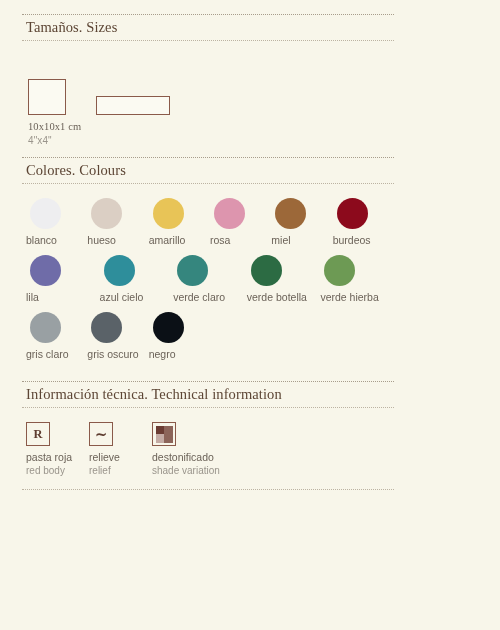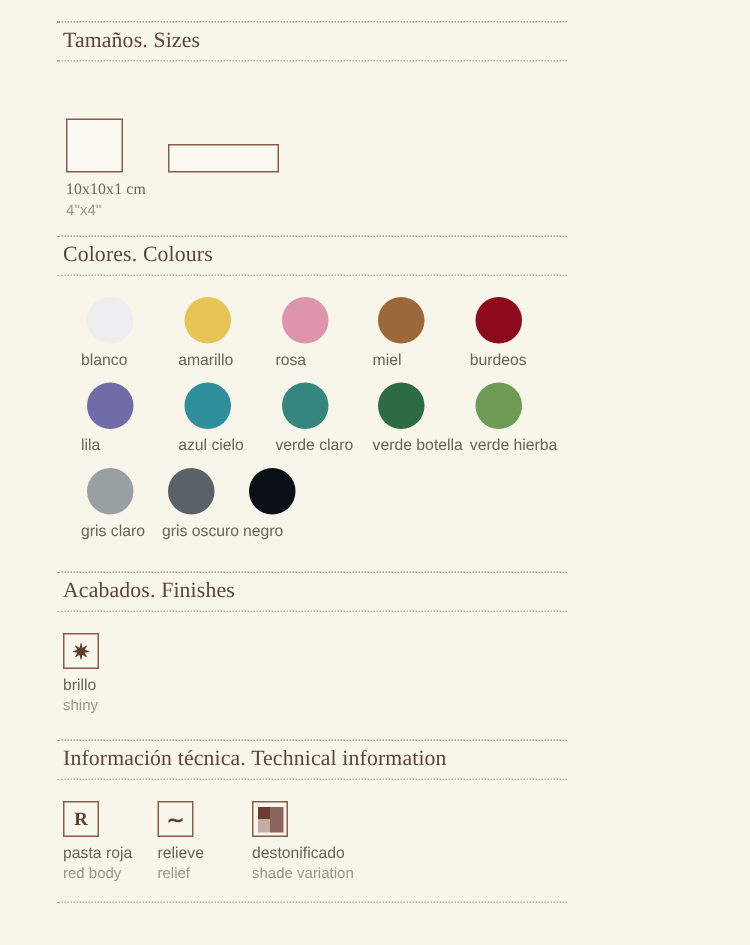--- a/index.html
+++ b/index.html
@@ -10,21 +10,21 @@
     background: #f8f6ea;
     font-family: "Liberation Sans", sans-serif;
     overflow: hidden;
     position: relative;
   }
 
   .page {
     position: relative;
     width: 416px;
     height: 630px;
-    padding: 0 38px;
+    padding: 0 22px;
     border-radius: 10px;
   }
 
   
   .section { position: relative; }
 
   .dotted-rule {
     height: 1px;
     border-top: 1px dotted #a89d8c;
     width: 100%;
@@ -74,21 +74,20 @@
     line-height: 13px;
   }
 
   
   .colour-grid {
     padding: 14px 0 4px 4px;
   }
   .colour-row {
     display: flex;
     margin-bottom: 9px;
-    margin-left: 12px;
   }
   .colour-cell {
     width: 74.5px;
     display: flex;
     flex-direction: column;
     align-items: flex-start;
   }
   .swatch {
     width: 31px;
     height: 31px;
@@ -186,20 +185,24 @@
     <div class="dotted-rule light"></div>
 
     <div class="colour-grid">
 
       <div class="colour-row">
         <div class="colour-cell">
           <div class="swatch" style="background:#eeeef0"></div>
           <div class="swatch-label">blanco</div>
         </div>
         <div class="colour-cell">
+          <div class="swatch" style="background:#dbcfc4"></div>
+          <div class="swatch-label">hueso</div>
+        </div>
+        <div class="colour-cell">
           <div class="swatch" style="background:#e8c457"></div>
           <div class="swatch-label">amarillo</div>
         </div>
         <div class="colour-cell">
           <div class="swatch" style="background:#dd95ae"></div>
           <div class="swatch-label">rosa</div>
         </div>
         <div class="colour-cell">
           <div class="swatch" style="background:#9c6839"></div>
           <div class="swatch-label">miel</div>
@@ -248,36 +251,20 @@
         </div>
         <div class="colour-cell"></div>
         <div class="colour-cell"></div>
         <div class="colour-cell"></div>
       </div>
 
     </div>
     <div style="height:8px"></div>
   </div>
 
-  <div class="section">
-    <div class="dotted-rule"></div>
-    <div class="section-title">Acabados. Finishes</div>
-    <div class="dotted-rule light"></div>
-
-    <div class="icon-row">
-      <div class="icon-item">
-        <div class="icon-box">
-          <span class="icon-glyph">✷</span>
-        </div>
-        <div class="icon-caption-main">brillo</div>
-        <div class="icon-caption-sub">shiny</div>
-      </div>
-    </div>
-    <div style="height:16px"></div>
-  </div>
 
   <div class="section">
     <div class="dotted-rule"></div>
     <div class="section-title">Información técnica. Technical information</div>
     <div class="dotted-rule light"></div>
 
     <div class="icon-row">
 
       <div class="icon-item">
         <div class="icon-box">

